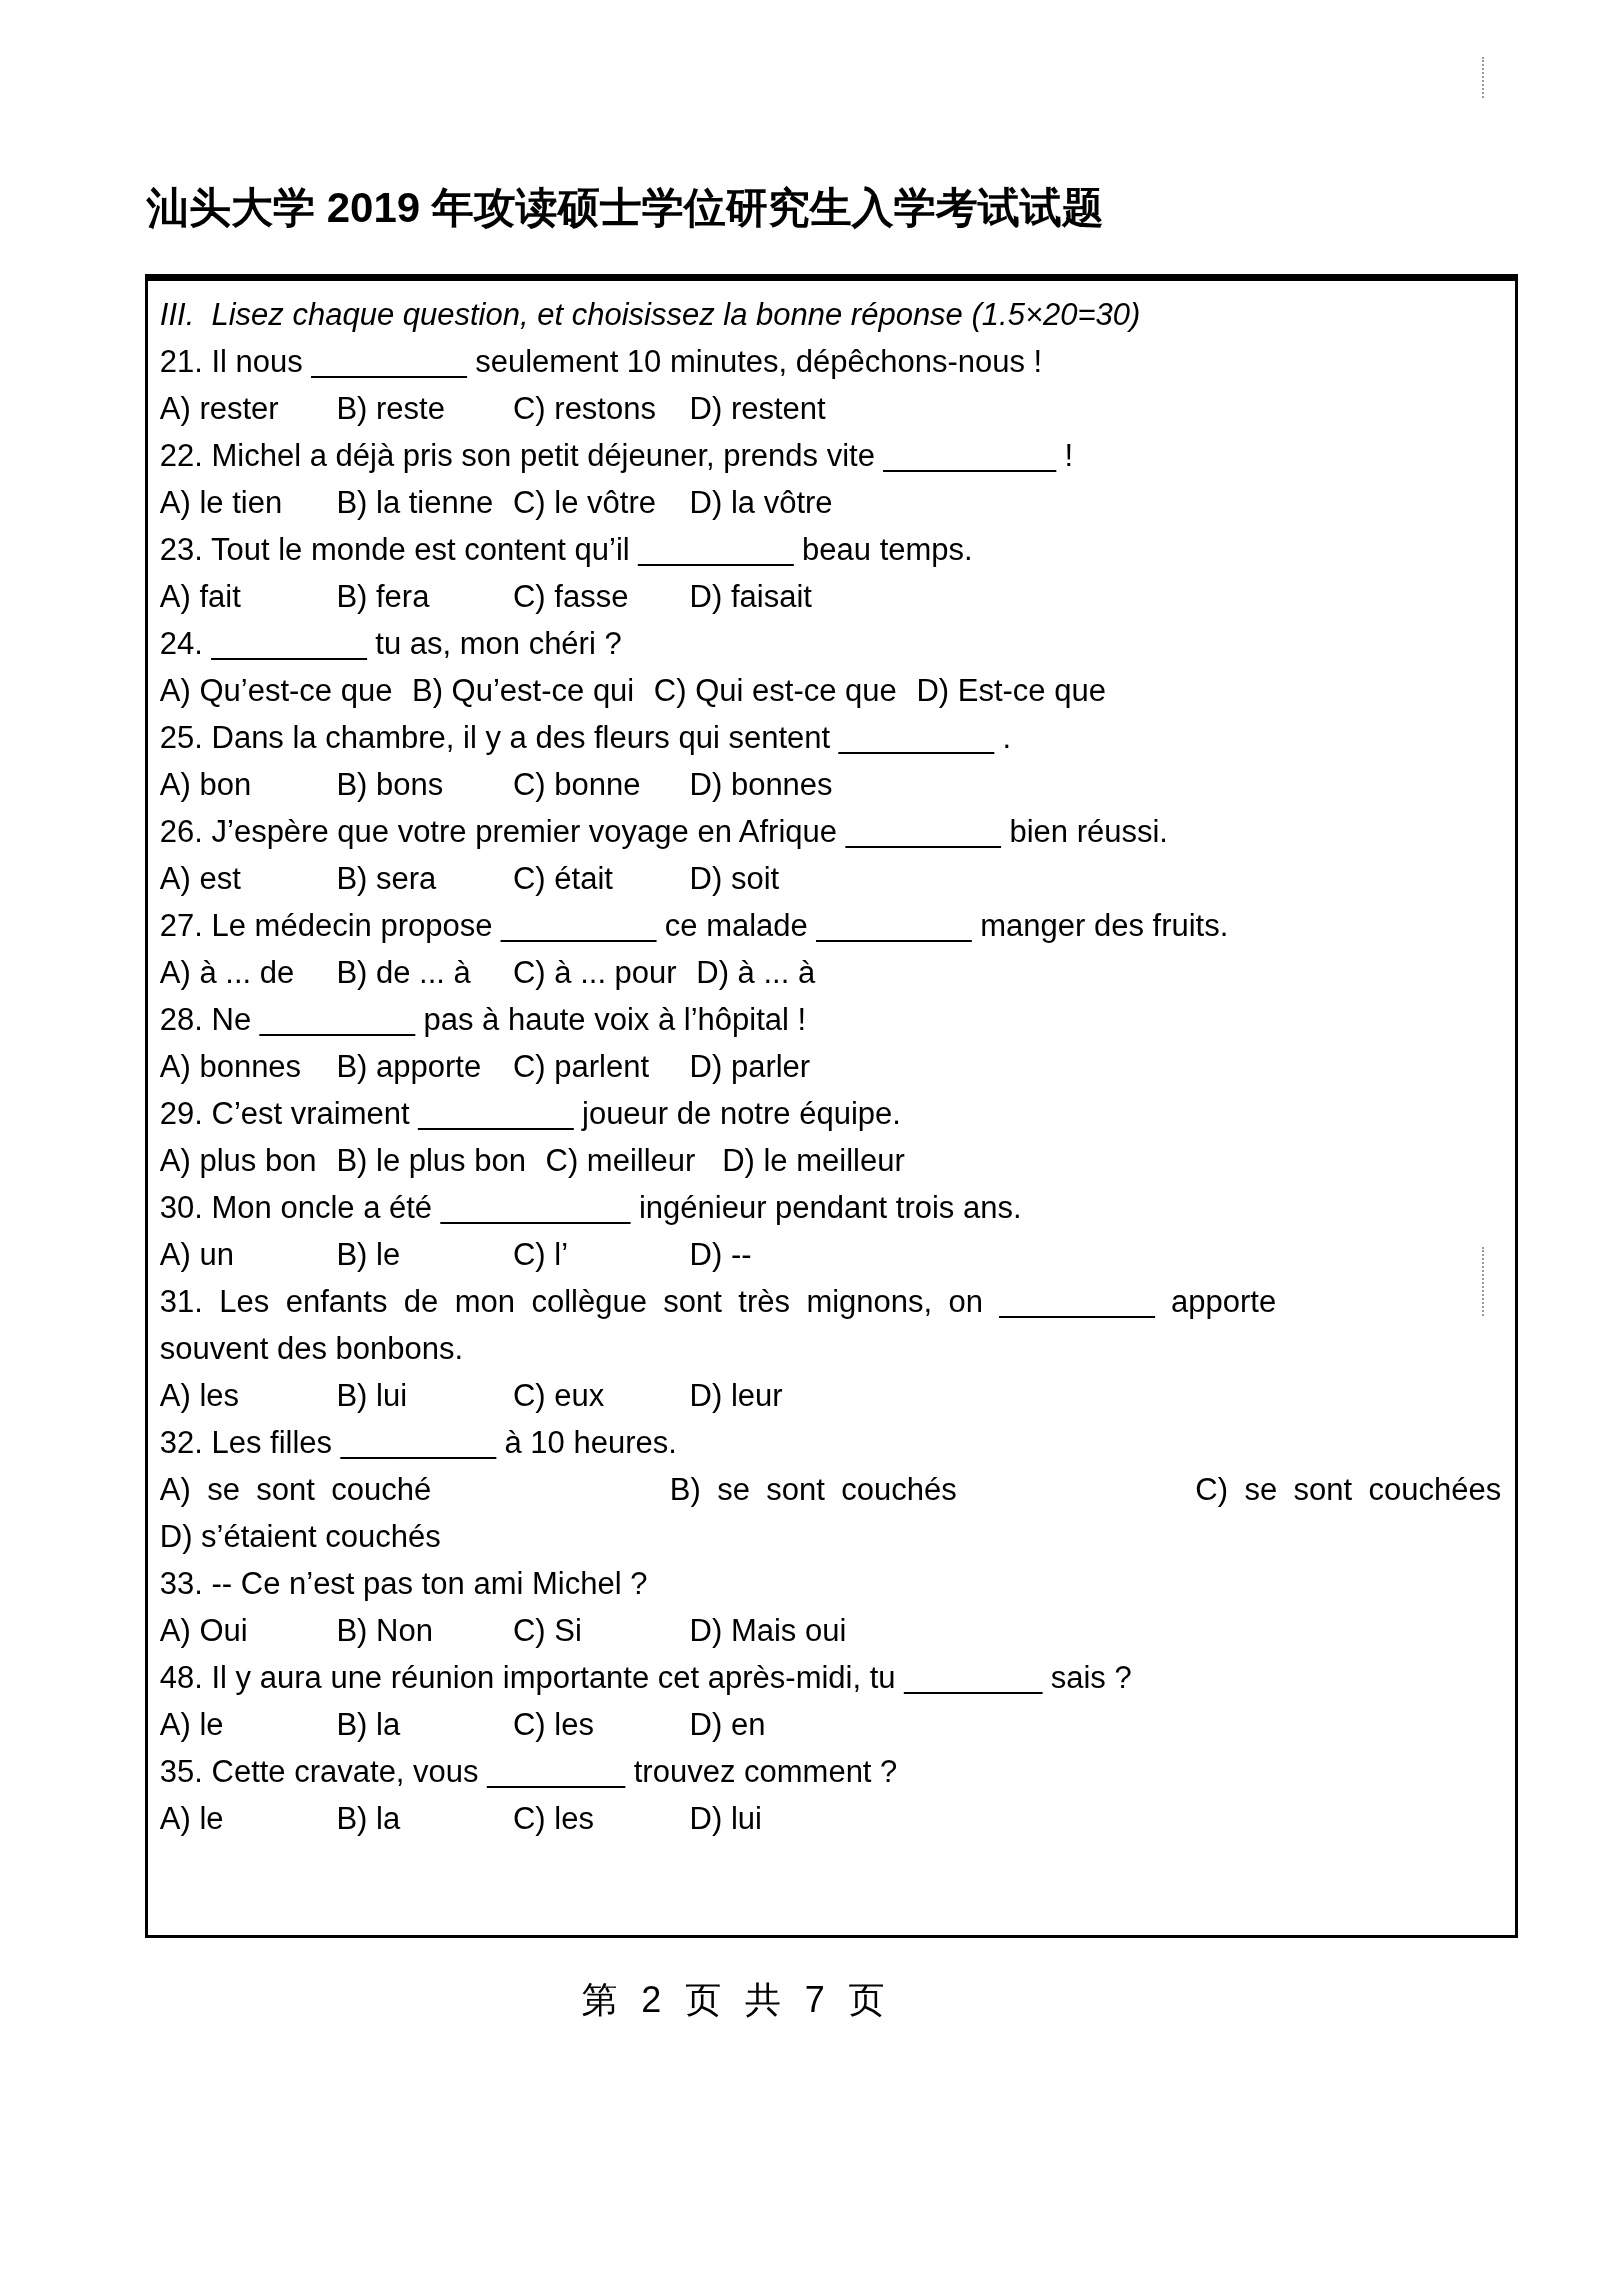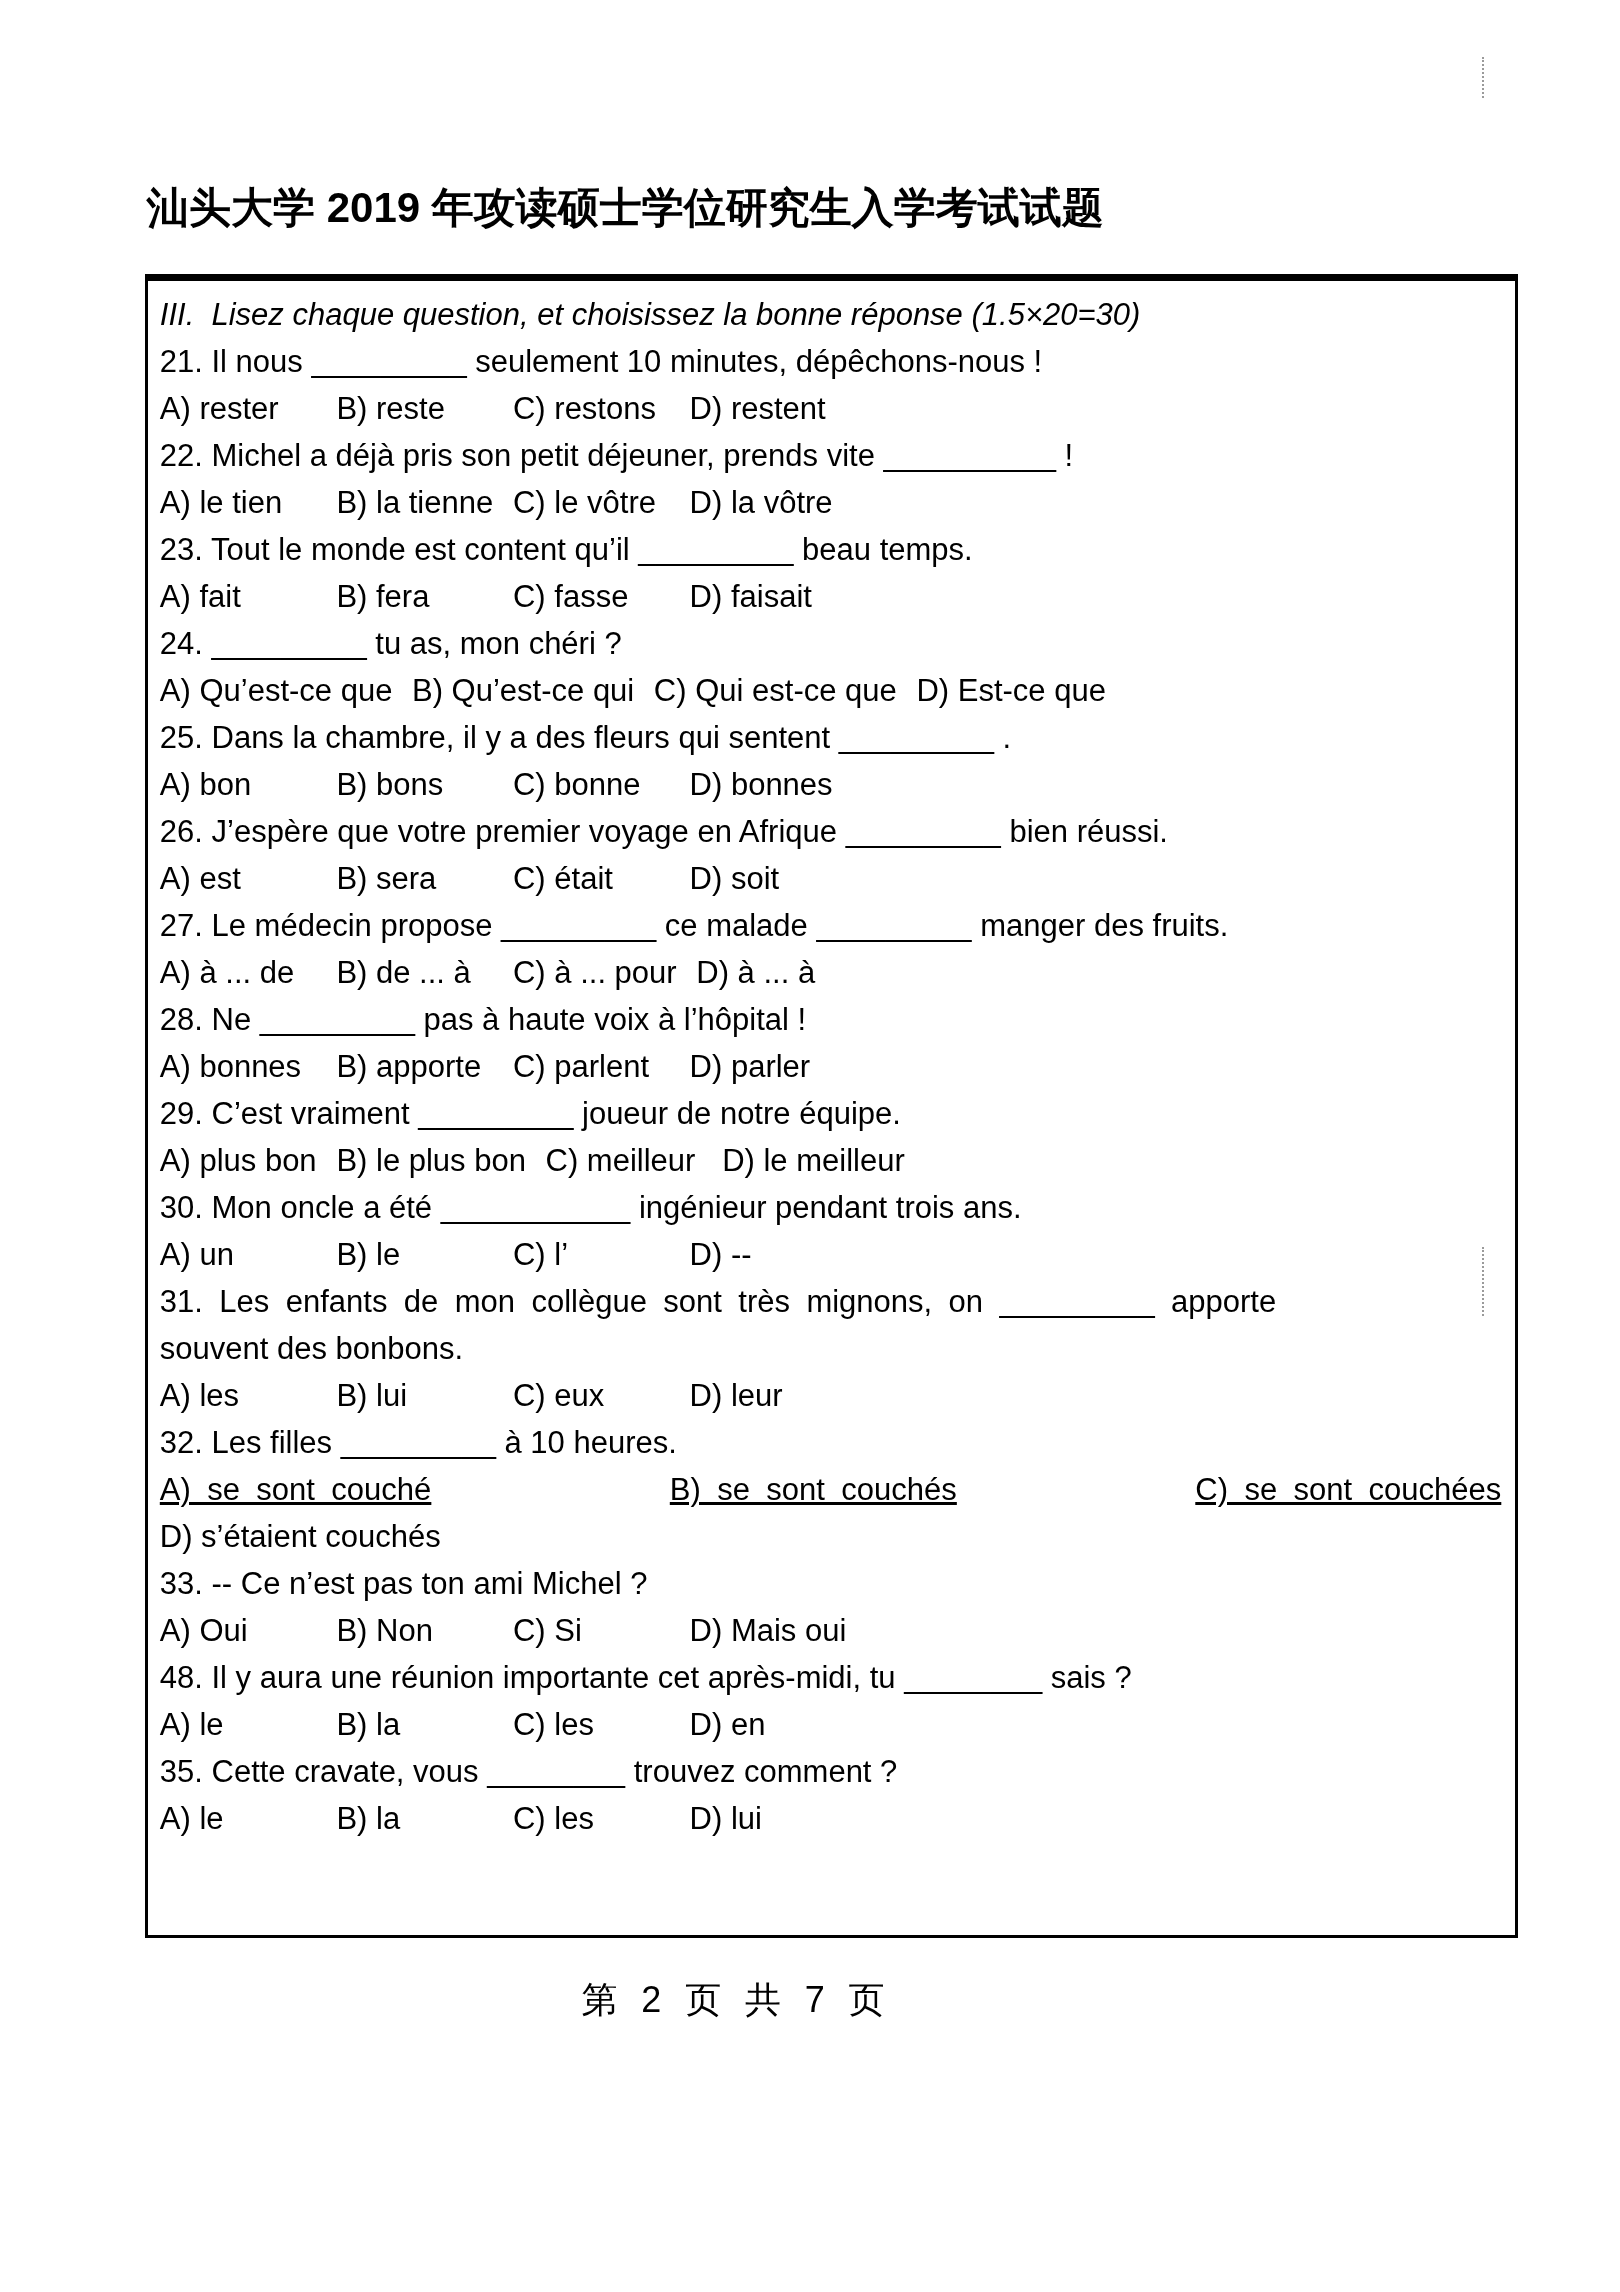--- a/index.html
+++ b/index.html
@@ -37,21 +37,21 @@
   .line {
     font-size: 31px;
     line-height: 47px;
     white-space: pre;
   }
   .heading { font-style: italic; }
   .opts { display: flex; column-gap: 19.6px; }
   .opts > span { min-width: 157px; display: inline-block; }
   .opts > span:last-child { min-width: 0; }
   .opts-spread { justify-content: space-between; word-spacing: 7.8px; }
-  .opts-spread > span { min-width: 0; text-decoration: underline; }
+  .opts-spread > span { min-width: 0; }
   .wspace { word-spacing: 7.8px; }
   .indent { padding-left: 41px; }
   .footer {
     position: absolute;
     left: 125px;
     top: 1976px;
     width: 1223px;
     text-align: center;
     font-size: 36px;
     letter-spacing: 6.9px;

